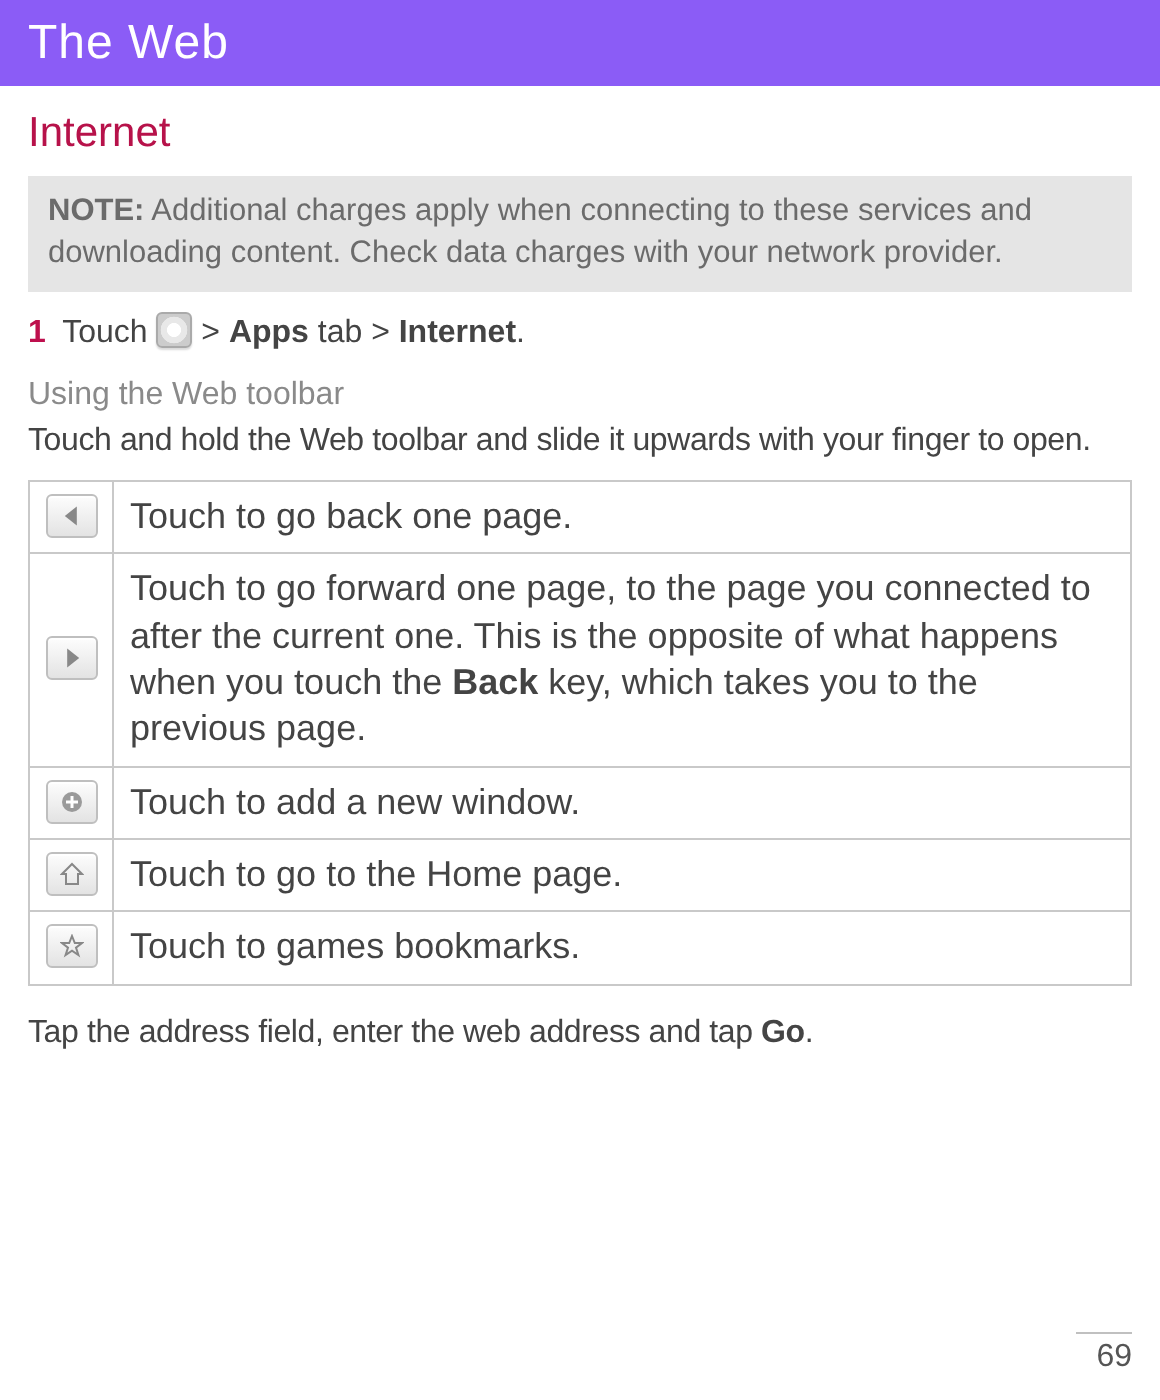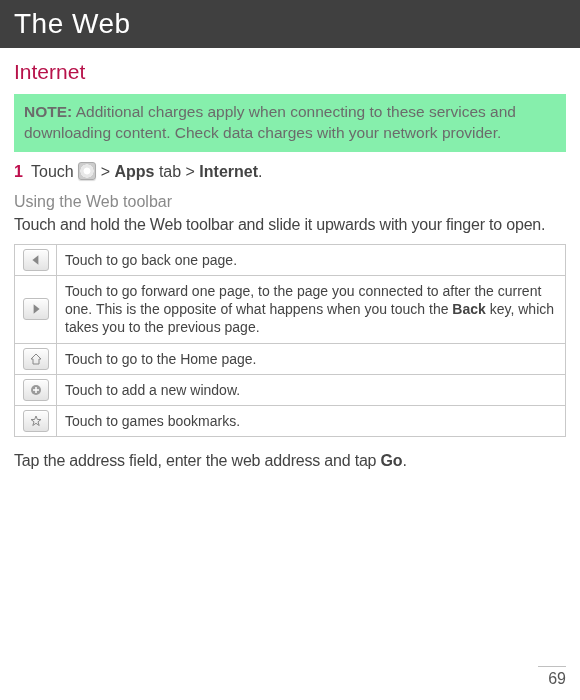--- a/index.html
+++ b/index.html
@@ -8,41 +8,41 @@
     height: 700px;
     font-family: "Helvetica Neue", Helvetica, Arial, sans-serif;
     font-stretch: condensed;
     font-size: 16px;
     color: #4f4f4f;
     line-height: 1.3;
     position: relative;
     background: #fff;
   }
   .header-bar {
-    background: #404040;
+    background: #8b5cf6;
     color: #fff;
     padding: 6px 14px 6px 14px;
-    font-size: 28px;
+    font-size: 24px;
     font-weight: 300;
     letter-spacing: 0.5px;
   }
   .content {
     padding: 6px 14px 0 14px;
   }
   h2.section {
     color: #b7124a;
     font-size: 21px;
     font-weight: 400;
     margin-bottom: 2px;
     margin-top: 4px;
   }
   p { margin-bottom: 6px; color:#444; }
   .condensed { letter-spacing: -0.2px; }
   .note-box {
-    background: #86efac;
+    background: #e5e5e5;
     padding: 8px 10px;
     margin: 8px 0 10px 0;
     color: #6b6b6b;
     font-size: 15.5px;
     line-height: 1.35;
   }
   .note-box .note-label { font-weight: 600; }
   .step {
     margin: 6px 0 10px 0;
     color:#444;
@@ -70,21 +70,21 @@
     margin: 8px 0 2px 0;
   }
   table.toolbar {
     width: 100%;
     border-collapse: collapse;
     margin: 8px 0 14px 0;
   }
   table.toolbar td {
     border: 1px solid #c9c9c9;
     padding: 6px 8px;
-    font-size: 14px;
+    font-size: 18px;
     color:#444;
     vertical-align: middle;
   }
   table.toolbar td.ico-cell {
     width: 42px;
     text-align: center;
     padding: 4px 4px;
   }
   .tb-ico {
     display: inline-flex;
@@ -153,42 +153,42 @@
                 <polygon points="3,1 3,9 8,5" fill="#888"></polygon>
               </svg>
         </span>
       </td>
       <td><span>Touch to go forward one page, to the page you connected to after the current one. This is the opposite of what happens when you touch the </span><span class="bold">Back</span><span> key, which takes you to the previous page.</span></td>
     </tr>
     <tr>
       <td class="ico-cell">
         <span class="tb-ico">
           <svg viewBox="0 0 12 12">
-                <polygon points="6,1 11,6 9,6 9,11 3,11 3,6 1,6" fill="none" stroke="#888" stroke-width="1"></polygon>
-              </svg>
-        </span>
-      </td>
-      <td><span>Touch to go to the Home page.</span><span class="bold"></span><span></span></td>
-    </tr>
-    <tr>
-      <td class="ico-cell">
-        <span class="tb-ico">
-          <svg viewBox="0 0 12 12">
                 <circle cx="6" cy="6" r="5" fill="#9a9a9a"></circle>
                 <line x1="6" y1="3" x2="6" y2="9" stroke="#fff" stroke-width="1.5"></line>
                 <line x1="3" y1="6" x2="9" y2="6" stroke="#fff" stroke-width="1.5"></line>
               </svg>
         </span>
       </td>
       <td><span>Touch to add a new window.</span><span class="bold"></span><span></span></td>
     </tr>
     <tr>
       <td class="ico-cell">
         <span class="tb-ico">
           <svg viewBox="0 0 12 12">
+                <polygon points="6,1 11,6 9,6 9,11 3,11 3,6 1,6" fill="none" stroke="#888" stroke-width="1"></polygon>
+              </svg>
+        </span>
+      </td>
+      <td><span>Touch to go to the Home page.</span><span class="bold"></span><span></span></td>
+    </tr>
+    <tr>
+      <td class="ico-cell">
+        <span class="tb-ico">
+          <svg viewBox="0 0 12 12">
                 <polygon points="6,1 7.4,4.5 11,4.5 8,6.8 9.2,10.5 6,8.3 2.8,10.5 4,6.8 1,4.5 4.6,4.5" fill="none" stroke="#888" stroke-width="1"></polygon>
               </svg>
         </span>
       </td>
       <td><span> Touch to games bookmarks.</span><span class="bold"></span><span></span></td>
     </tr>
   </tbody>
     </table>
 
   <p class="condensed"><span>Tap the address field, enter the web address and tap </span><span class="bold">Go</span><span>.</span></p>

